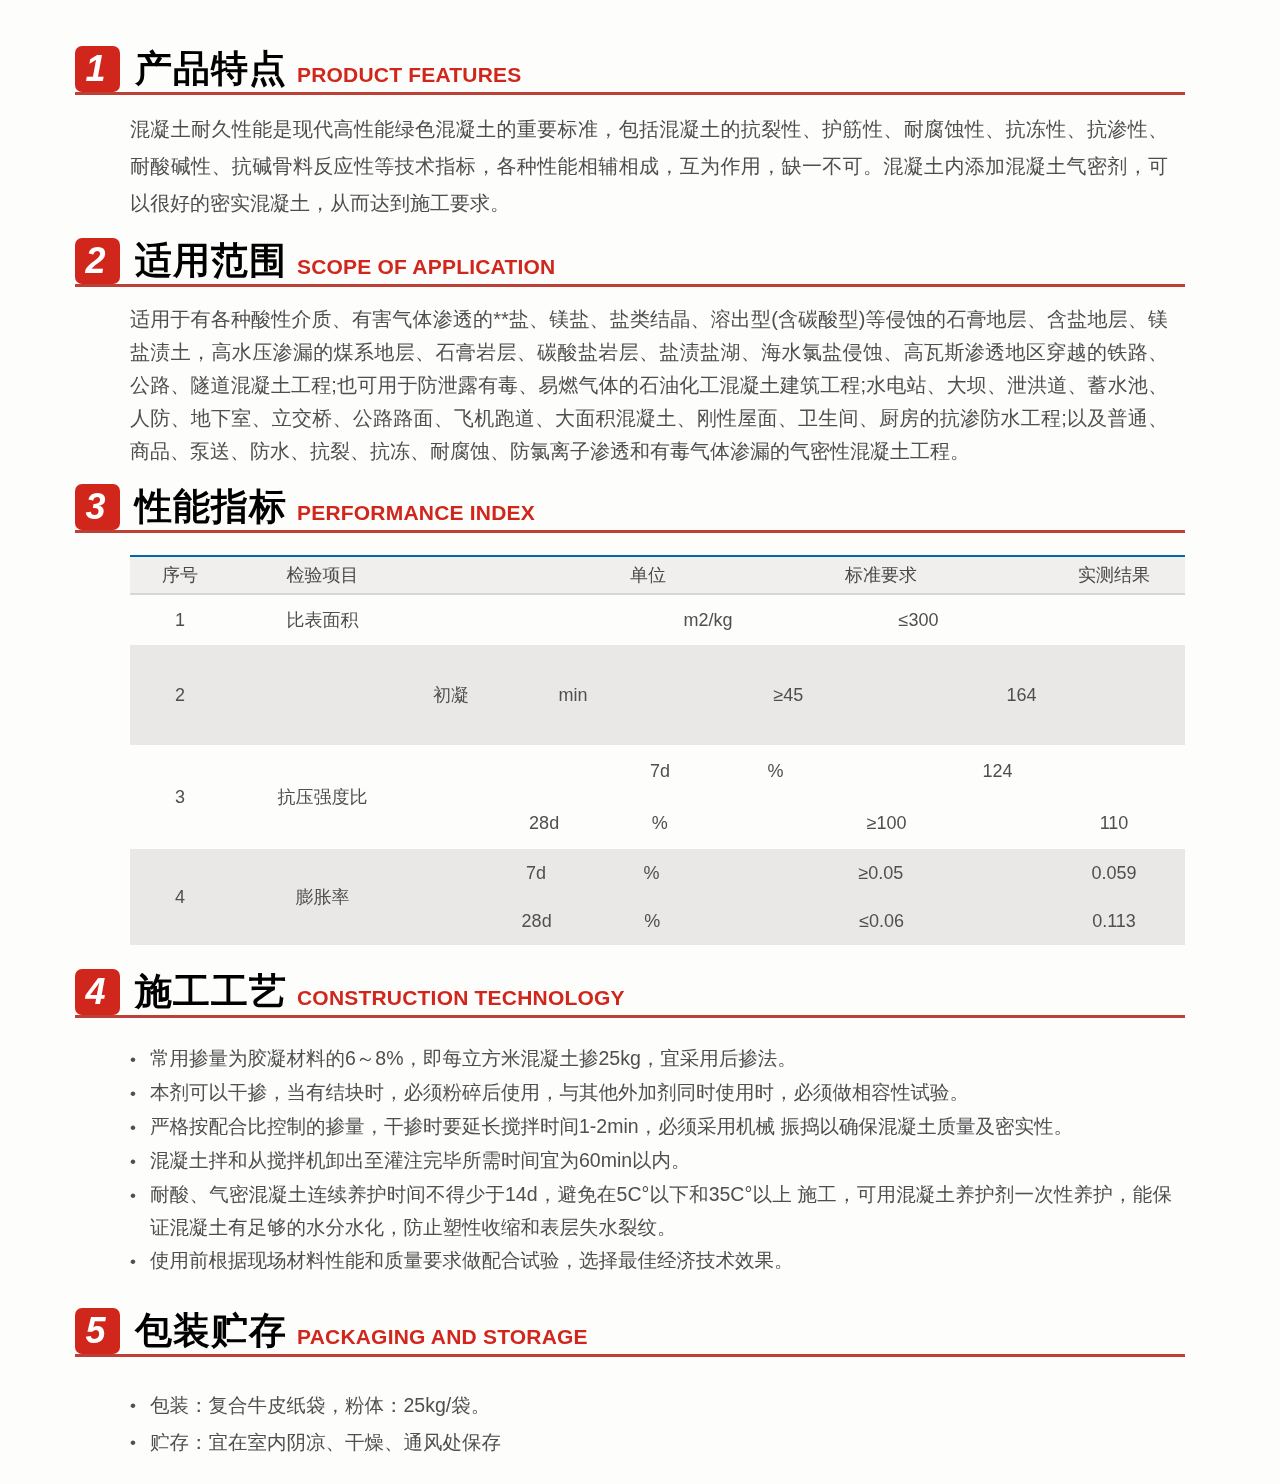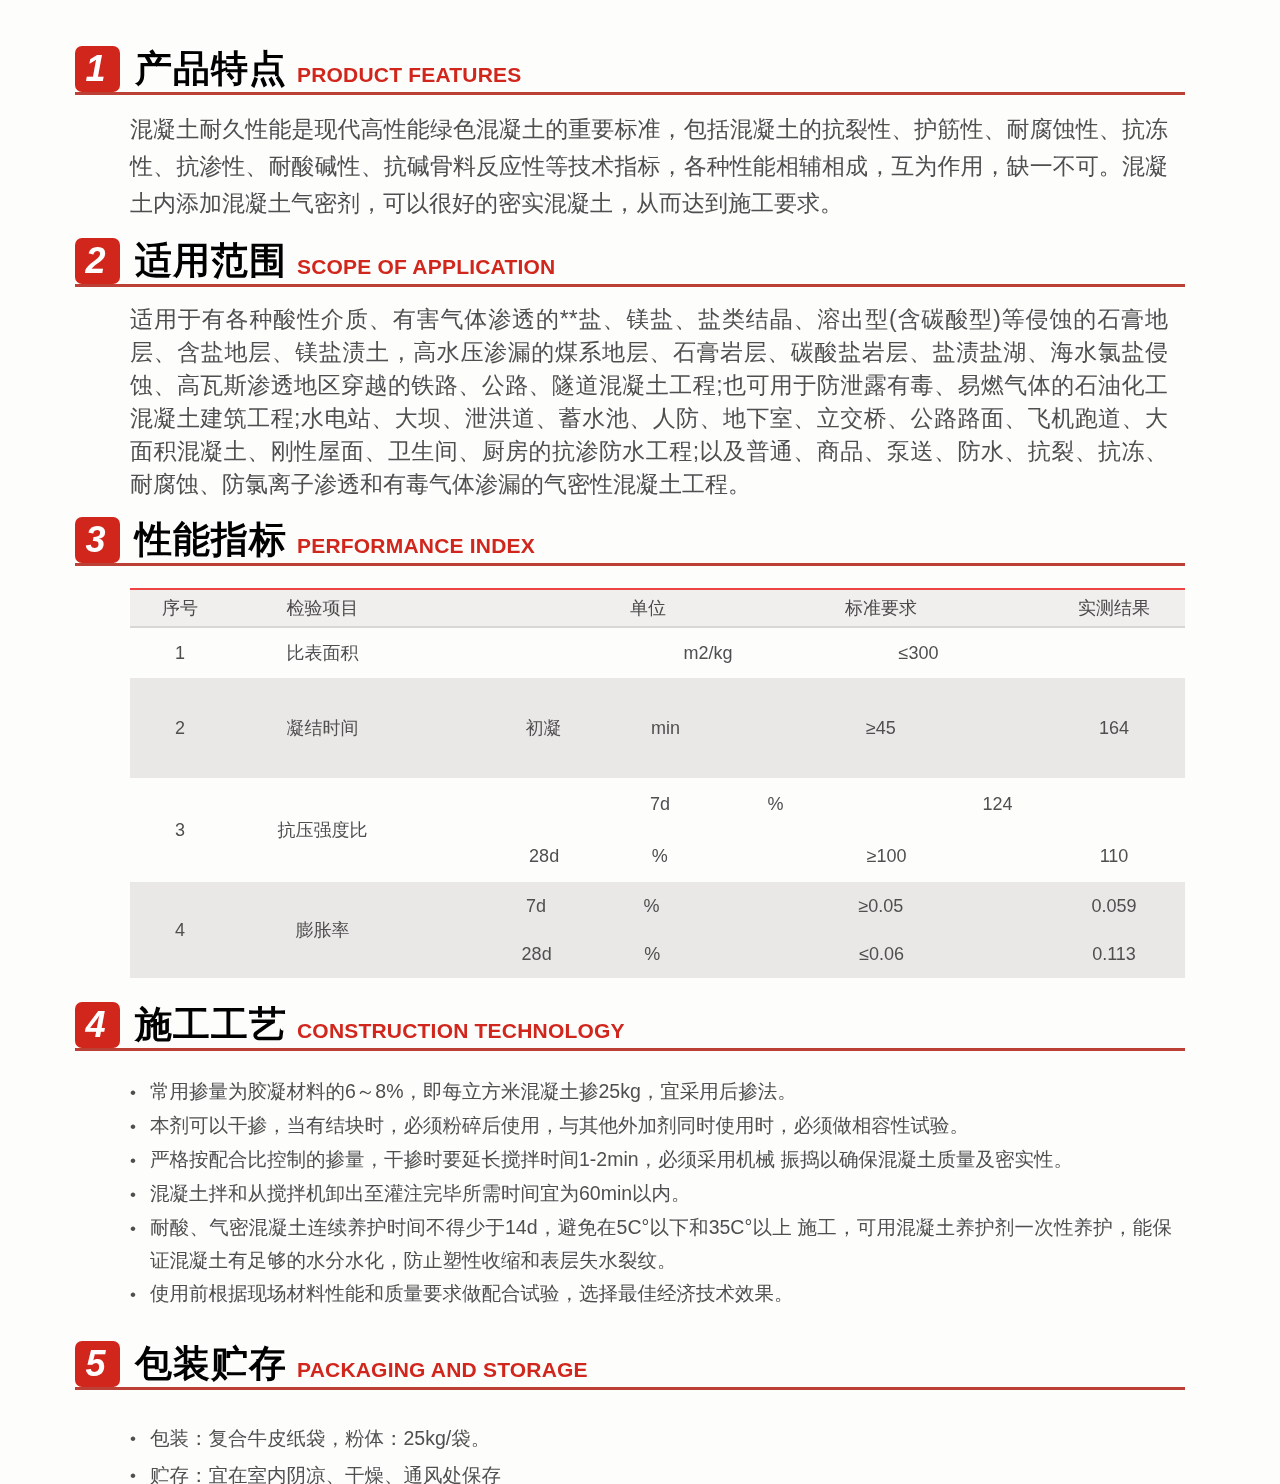--- a/index.html
+++ b/index.html
@@ -30,32 +30,32 @@
   .t-zh {
     color:#000000; font-size:37px; font-weight:bold;
     margin-left:15px; line-height:1.1; letter-spacing:1px;
   }
   .t-en {
     color:#d1261c; font-size:21px; font-weight:bold;
     margin-left:10px; margin-bottom:3px; letter-spacing:0.2px;
   }
   .para {
     margin-left:55px; width:1038px;
-    font-size:23px; text-align:justify; color:#4f4f4f;
+    font-size:20px; text-align:justify; color:#4f4f4f;
   }
   .lh37 { line-height:37px; margin-top:16px; }
   .lh33 { line-height:33px; margin-top:16px; }
   .mt16 { margin-top:16px; } .mt24 { margin-top:24px; } .mt30 { margin-top:30px; }
 
   
   .ptable { margin:22px 0 0 55px; width:1055px; font-size:18px; }
   .trow { display:flex; align-items:stretch; }
   .thead {
     height:40px; background:#f0efee;
-    border-top:2px solid #ef4444; border-bottom:2px solid #d8d7d6;
+    border-top:2px solid #0369a1; border-bottom:2px solid #d8d7d6;
     font-size:18px; color:#4a4a4a;
   }
   .shaded { background:#e9e8e7; }
   .h50 { height:50px; } .h100 { height:100px; } .h104 { height:104px; } .h96 { height:96px; }
   .cell { display:flex; align-items:center; }
   .cno   { width:100px; justify-content:center; }
   .citem { width:185px; justify-content:center; }
   .subcol { flex:1; display:flex; flex-direction:column;align-items:center; }
   .subrow { flex:1; display:flex; align-items:stretch; }
   .csub  { width:145px; justify-content:center; }
@@ -126,21 +126,20 @@
         <div class="subrow">
           <div class="cell csub"></div>
           <div class="cell cunit">m2/kg</div>
           <div class="cell creq">≤300</div>
         </div>
       </div>
     </div>
 
     <div class="trow h100 shaded">
       <div class="cell cno">2</div>
-      <div class="cell citem">凝结时间</div>
       <div class="subcol">
         <div class="subrow">
           <div class="cell csub">初凝</div>
           <div class="cell cunit">min</div>
           <div class="cell creq">≥45</div>
           <div class="cell cres">164</div>
         </div>
       </div>
     </div>
 

